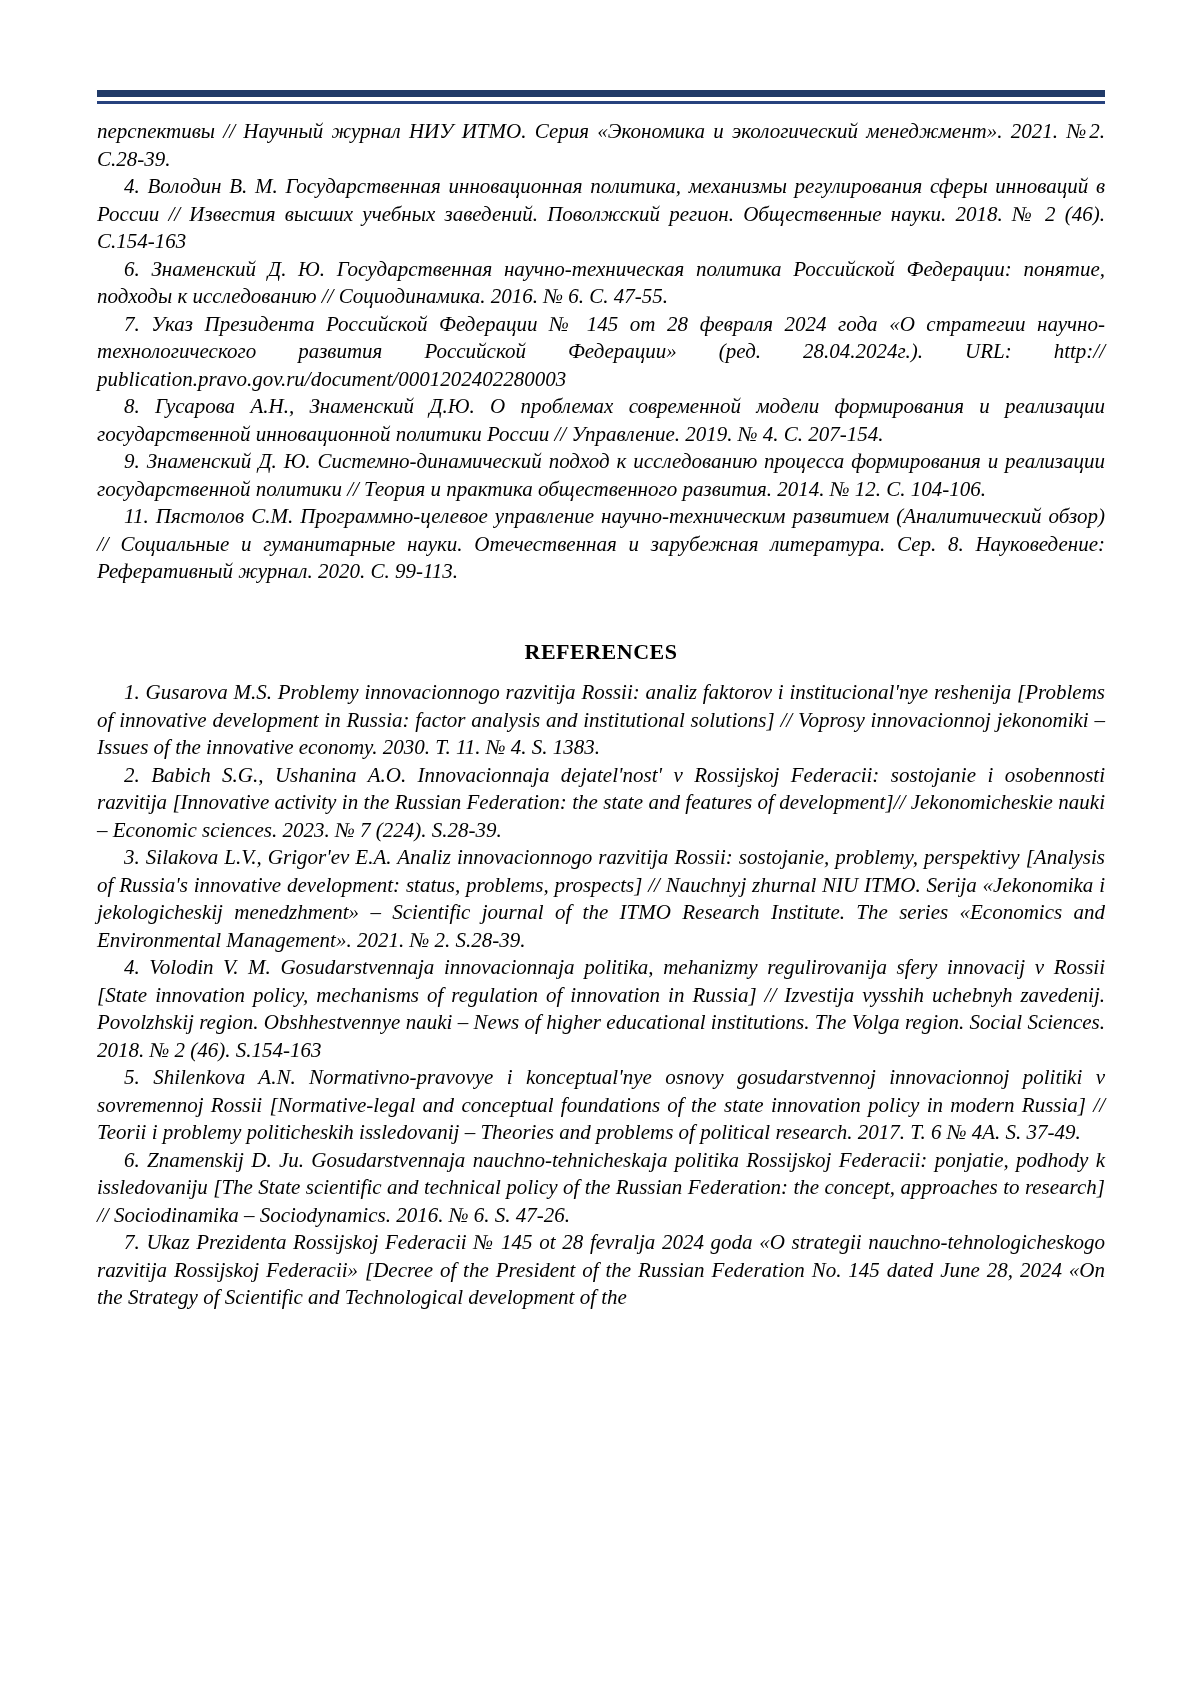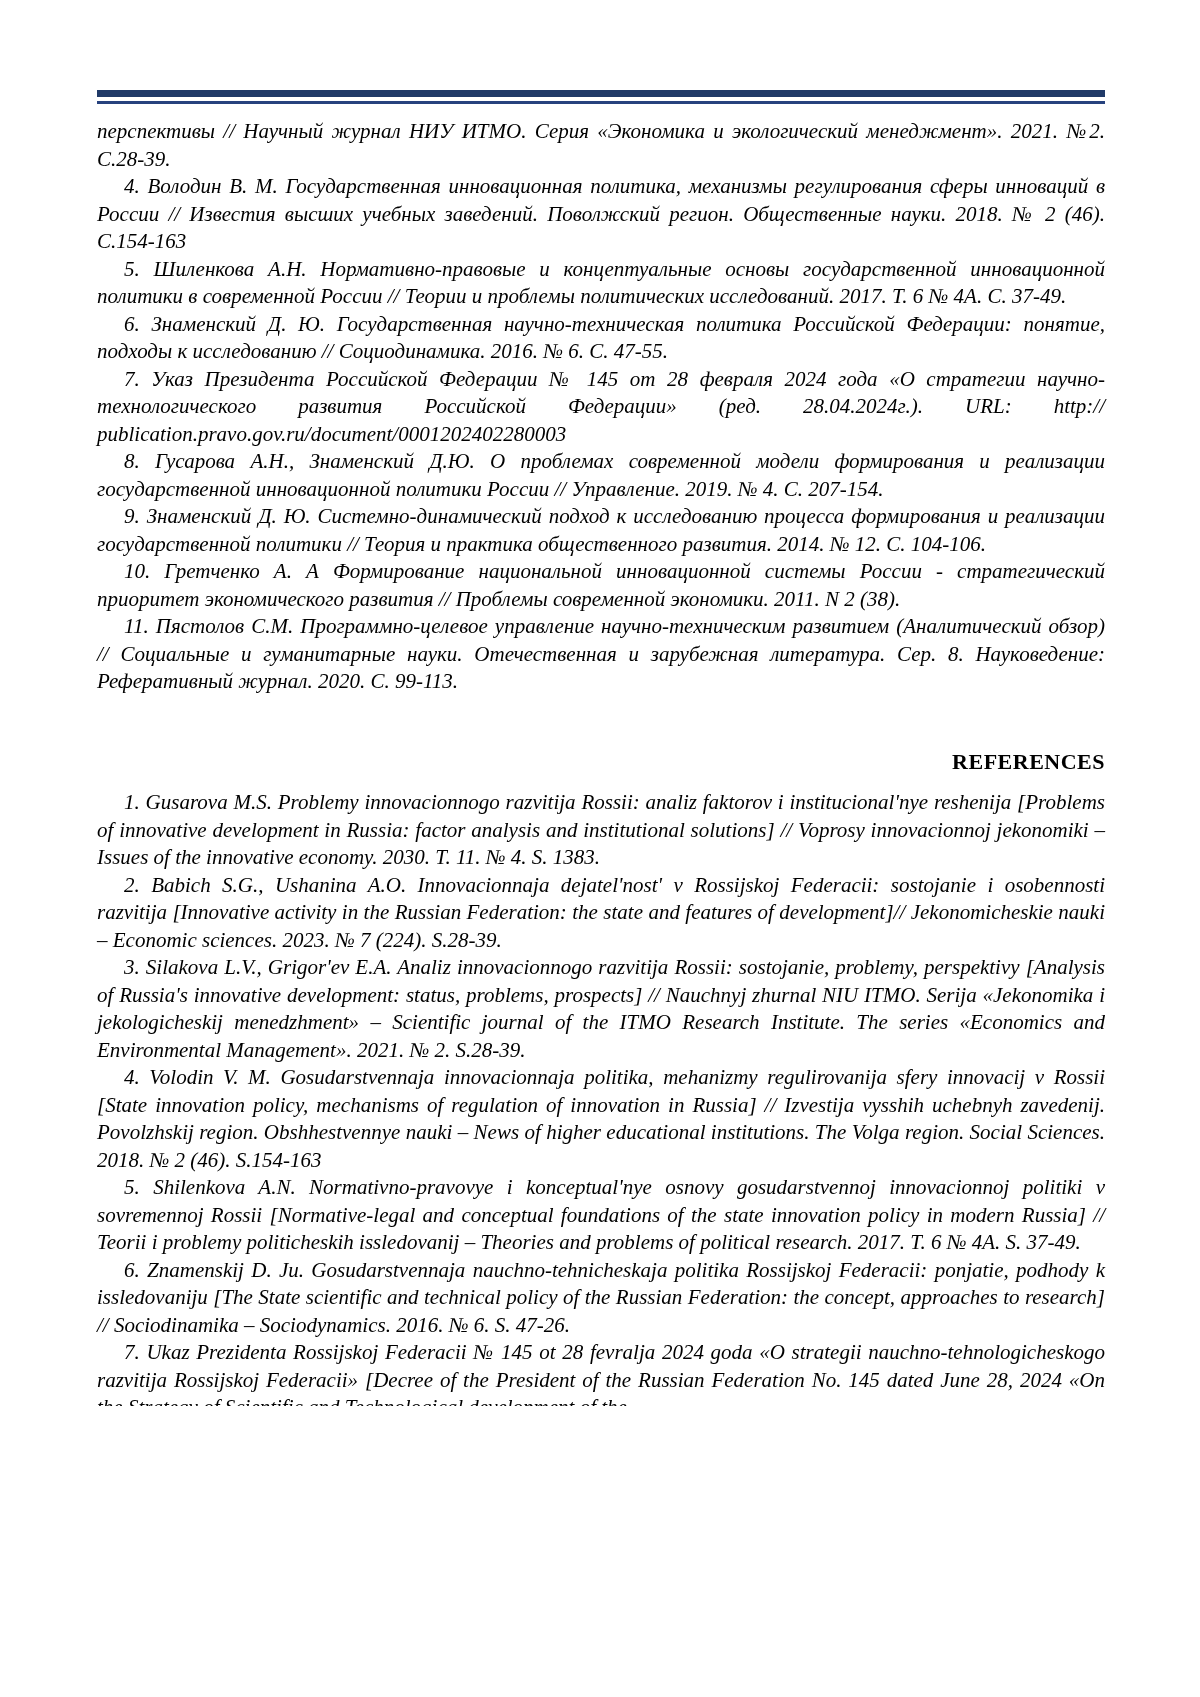--- a/index.html
+++ b/index.html
@@ -43,21 +43,21 @@
     padding: 0;
     text-indent: 27px;
   }
   .refs p.cont {
     text-indent: 0;
   }
   .refs-heading {
     font-style: normal;
     font-weight: bold;
     font-size: 22px;
-    text-align: right;
+    text-align: center;
     text-indent: 0 !important;
     margin-top: 52px !important;
     margin-bottom: 14px !important;
     letter-spacing: 0.5px;
   }
   .footer {
     position: absolute;
     left: 97px;
     top: 1580px;
     width: 1008px;
@@ -86,26 +86,24 @@
 <div class="page">
 
   <div class="content">
 
     <div class="rule-top-thick"></div>
     <div class="rule-top-thin"></div>
 
     <div class="refs">
       <p class="cont">перспективы // Научный журнал НИУ ИТМО. Серия «Экономика и экологический менеджмент». 2021. №2. С.28-39.</p>
       <p>4. Володин В. М. Государственная инновационная политика, механизмы регулирования сферы инноваций в России // Известия высших учебных заведений. Поволжский регион. Общественные науки. 2018. № 2 (46). С.154-163</p>
-      <p>5. Шиленкова А.Н. Нормативно-правовые и концептуальные основы государственной инновационной политики в современной России // Теории и проблемы политических исследований. 2017. Т. 6 № 4А. С. 37-49.</p>
       <p>6. Знаменский Д. Ю. Государственная научно-техническая политика  Российской Федерации: понятие, подходы к исследованию // Социодинамика. 2016. № 6. С. 47-55.</p>
       <p>7. Указ Президента Российской Федерации № 145 от 28 февраля 2024  года «О стратегии научно-технологического развития Российской Федерации» (ред. 28.04.2024г.). URL: http:// publication.pravo.gov.ru/document/0001202402280003</p>
       <p>8. Гусарова А.Н., Знаменский Д.Ю. О проблемах современной модели формирования и реализации государственной инновационной политики России // Управление. 2019. № 4. С. 207-154.</p>
       <p>9. Знаменский Д. Ю. Системно-динамический подход к исследованию процесса формирования и реализации государственной политики // Теория и практика общественного развития. 2014. № 12. С. 104-106.</p>
-      <p>10. Гретченко А. А Формирование национальной инновационной системы России - стратегический приоритет экономического развития // Проблемы современной экономики. 2011. N 2 (38).</p>
       <p>11. Пястолов С.М. Программно-целевое управление научно-техническим развитием (Аналитический обзор) // Социальные и гуманитарные науки. Отечественная и зарубежная литература. Сер. 8. Науковедение: Реферативный журнал. 2020. С. 99-113.</p>
 
       <p class="refs-heading">REFERENCES</p>
 
       <div>
         <p>1. Gusarova M.S. Problemy innovacionnogo razvitija Rossii: analiz faktorov i institucional'nye reshenija [Problems of innovative development in Russia: factor analysis and institutional solutions] // Voprosy innovacionnoj jekonomiki – Issues of the innovative economy. 2030. T. 11. № 4. S. 1383.</p>
         <p>2. Babich S.G., Ushanina A.O. Innovacionnaja dejatel'nost' v Rossijskoj Federacii: sostojanie i osobennosti razvitija [Innovative activity in the Russian Federation: the state and features of development]// Jekonomicheskie nauki – Economic sciences. 2023. № 7 (224). S.28-39.</p>
         <p>3. Silakova L.V., Grigor'ev E.A. Analiz innovacionnogo razvitija Rossii: sostojanie, problemy, perspektivy [Analysis of Russia's  innovative  development:  status,  problems,  prospects]  // Nauchnyj zhurnal  NIU ITMO. Serija «Jekonomika i jekologicheskij menedzhment» – Scientific journal of the ITMO Research Institute. The series «Economics and Environmental Management». 2021. № 2. S.28-39.</p>
         <p>4. Volodin V. M. Gosudarstvennaja innovacionnaja politika, mehanizmy regulirovanija sfery innovacij v Rossii [State innovation policy, mechanisms of regulation of innovation in Russia] // Izvestija vysshih uchebnyh zavedenij. Povolzhskij region. Obshhestvennye nauki – News of higher educational institutions. The Volga region. Social Sciences. 2018. № 2 (46). S.154-163</p>
         <p>5. Shilenkova A.N. Normativno-pravovye i konceptual'nye osnovy gosudarstvennoj innovacionnoj politiki v sovremennoj Rossii [Normative-legal and conceptual foundations of the state innovation policy in modern Russia] // Teorii i problemy politicheskih issledovanij – Theories and problems of political research. 2017. T. 6 № 4A. S. 37-49.</p>

